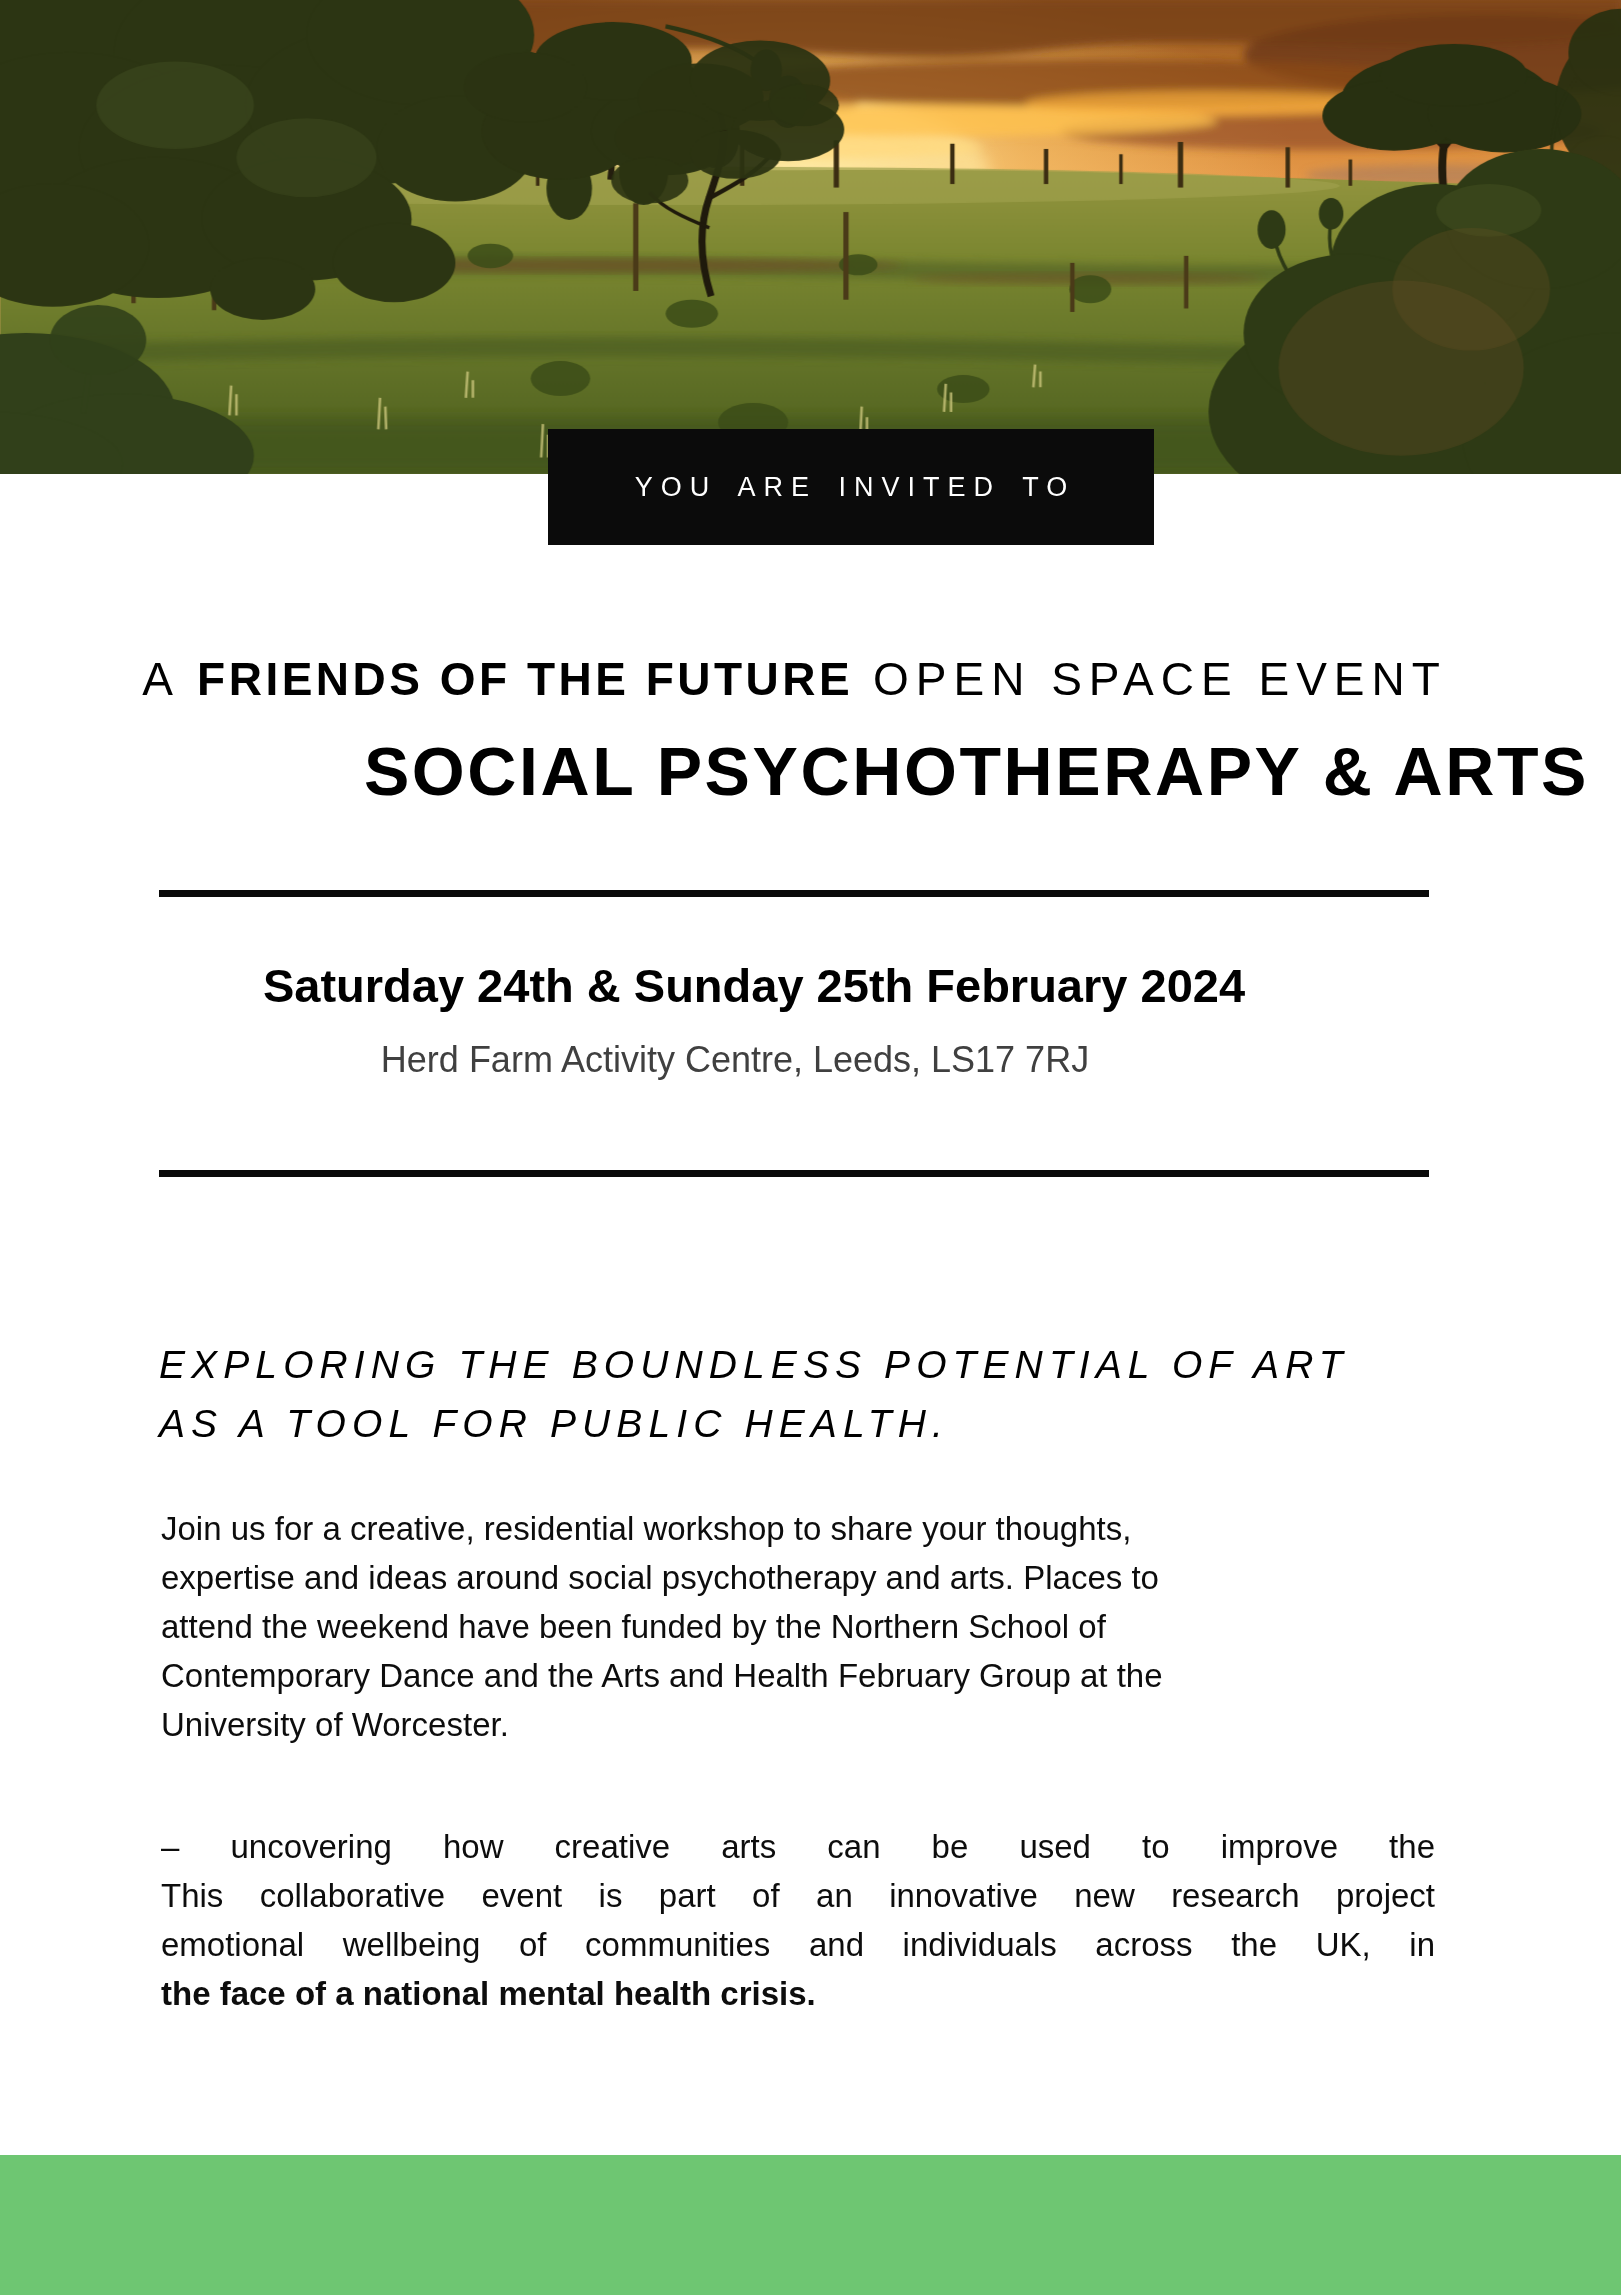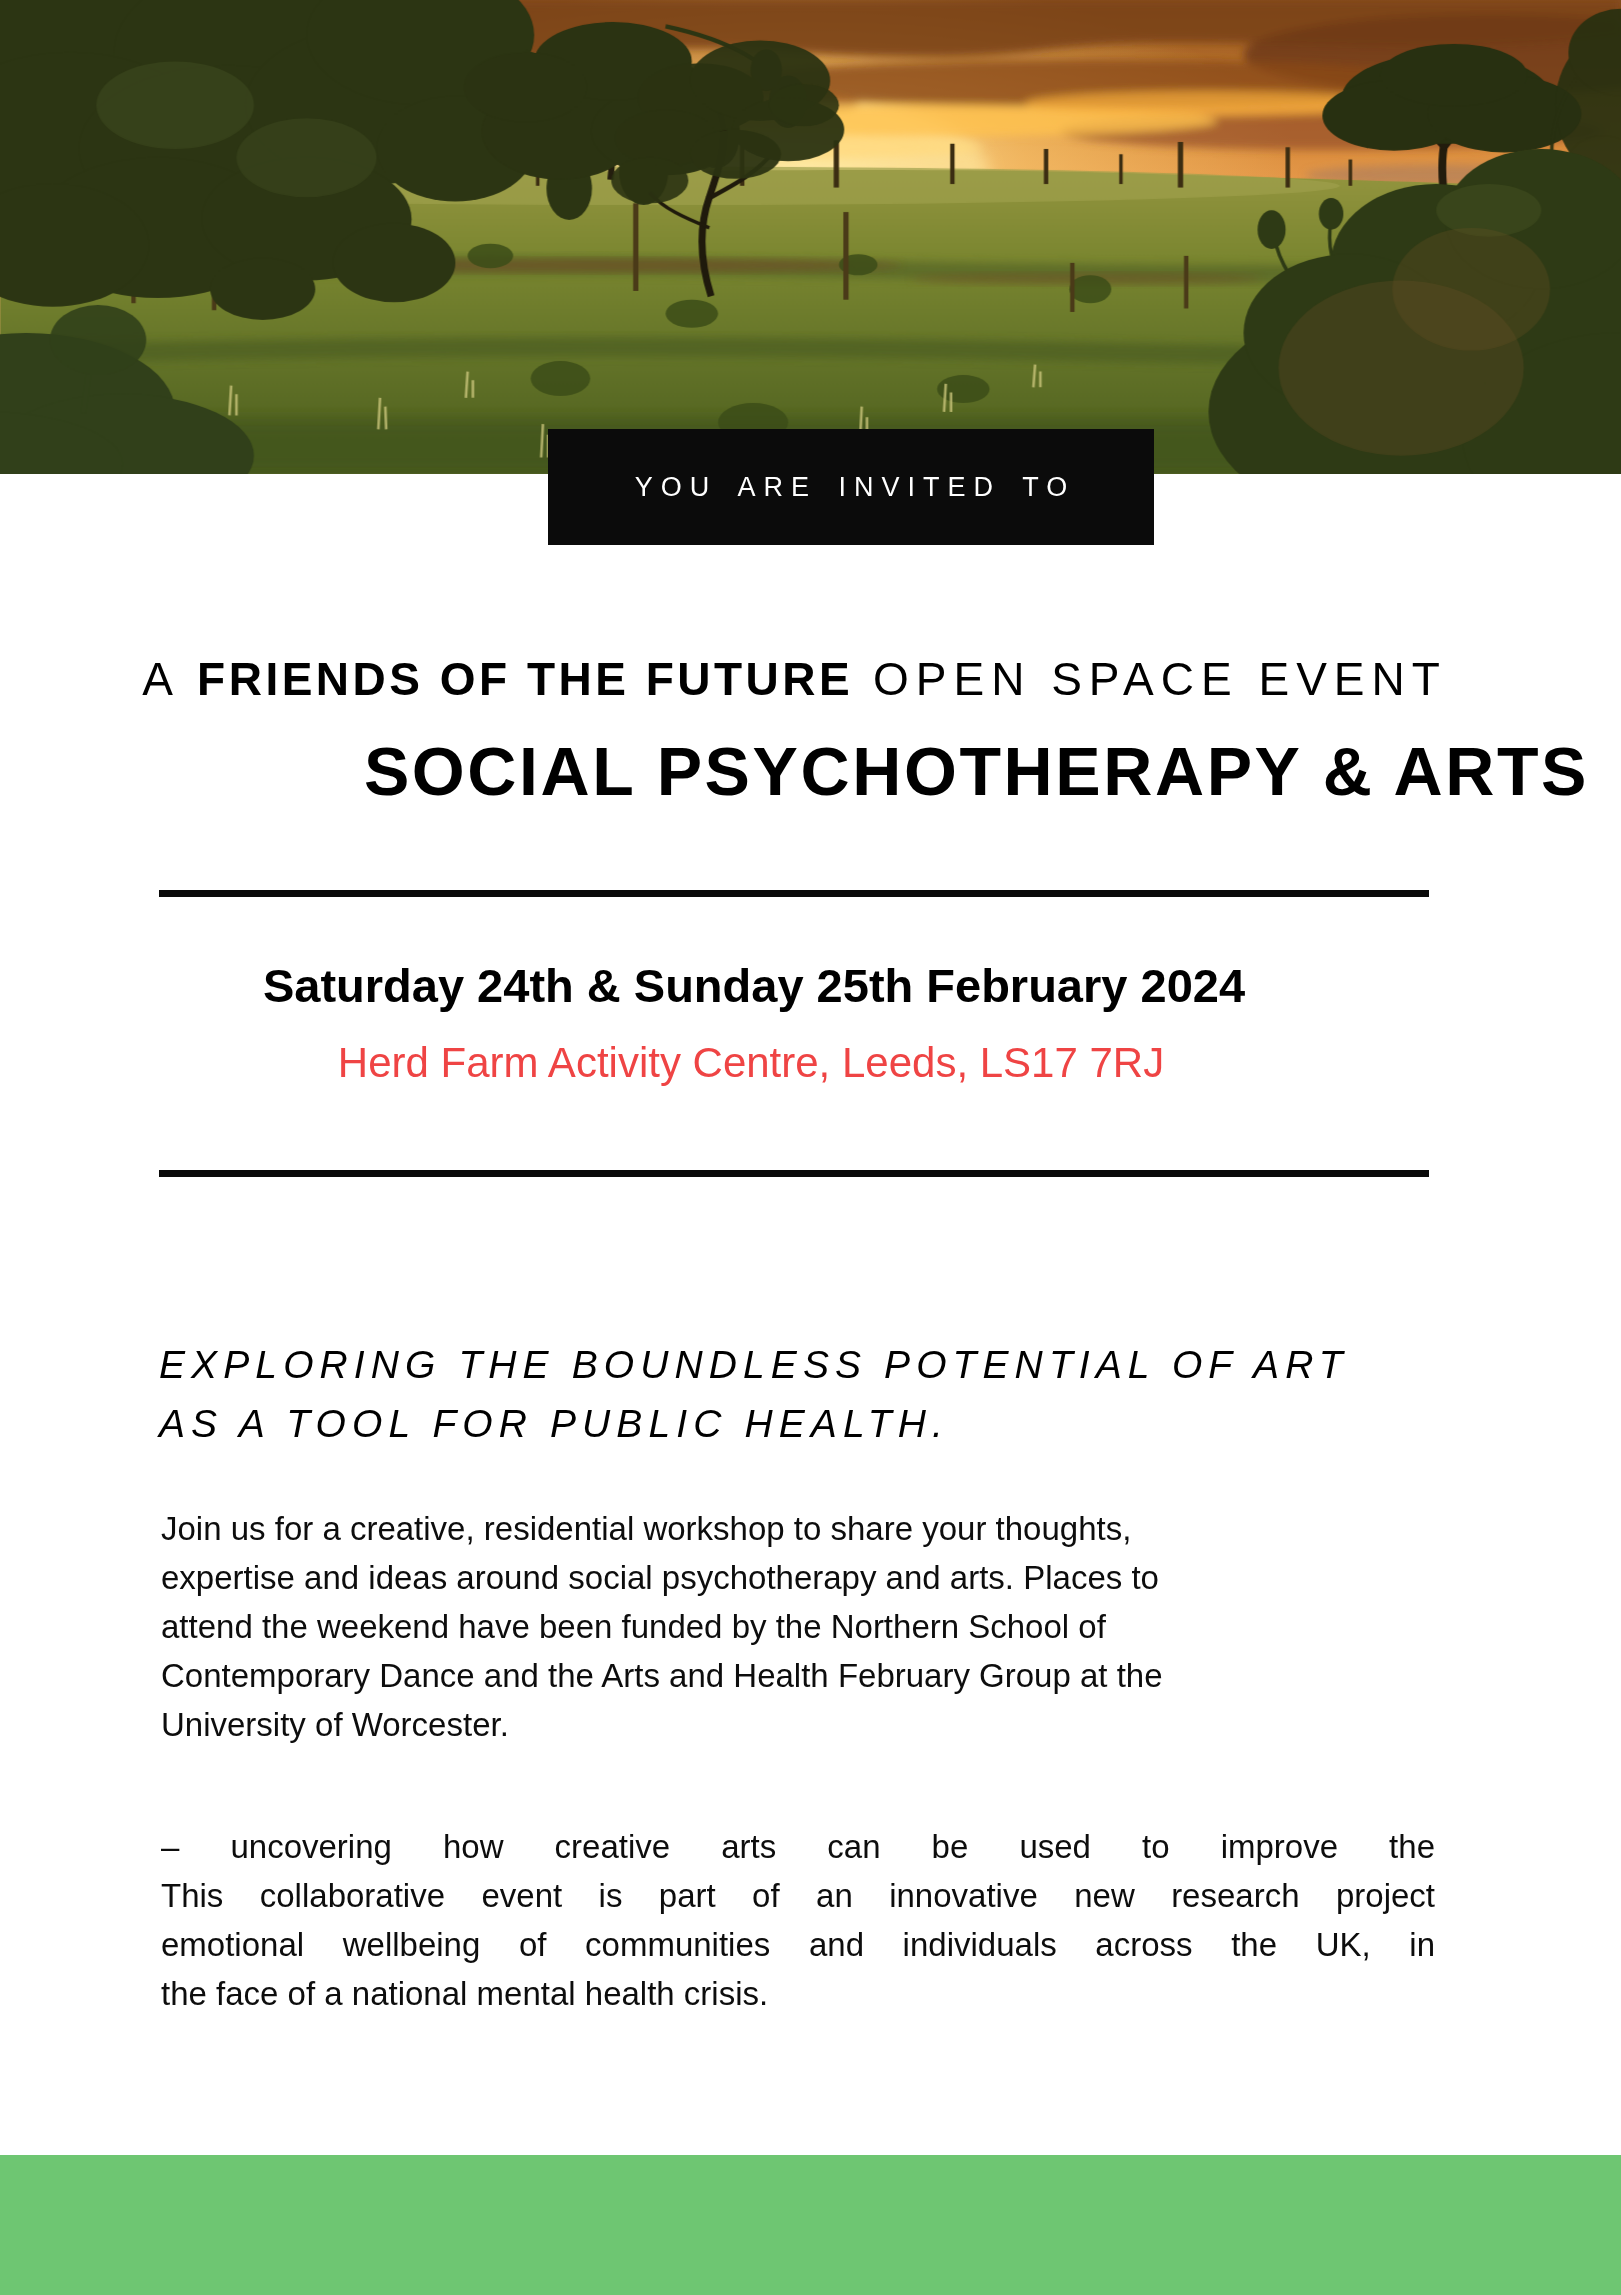--- a/index.html
+++ b/index.html
@@ -49,42 +49,42 @@
   .divider-top { top:890px; }
   .divider-bottom { top:1170px; }
 
   
   .event-dates {
     position:absolute; top:958px; left:119px; width:1270px;
     text-align:center; font-size:47px; font-weight:700; color:#000;
     white-space:nowrap;
   }
   .event-venue {
-    position:absolute; top:1039px; left:116px; width:1270px;
-    text-align:center; font-size:42px; font-weight:400; color:#ef4444;
+    position:absolute; top:1039px; left:100px; width:1270px;
+    text-align:center; font-size:36px; font-weight:400; color:#404040;
     white-space:nowrap;
   }
 
   
   .tagline {
     position:absolute; top:1335px; left:159px; width:1314px;
     font-size:39px; font-style:italic; letter-spacing:6.1px;
     line-height:59px; color:#000;
   }
 
   
   .para {
     position:absolute; left:161px; width:1274px;
     font-size:33px; line-height:49px; color:var(--text,#0d0d0d);
   }
   .para1 { top:1504px; }
   .para2 { top:1822px; }
   .para .line { white-space:nowrap; }
   .para.justified .line { white-space:normal; text-align:justify; text-align-last:justify; }
-  .para.justified .line:last-child { text-align:left; text-align-last:left; }
+  .para.justified .line:last-child { text-align:left; text-align-last:left;font-weight:bold; }
 
   
   .footer {
     position:absolute; top:2155px; left:0; width:1621px; height:140px;
     background:var(--footer-green,#6ec672);
   }
 </style>
 </head>
 <body>
 

